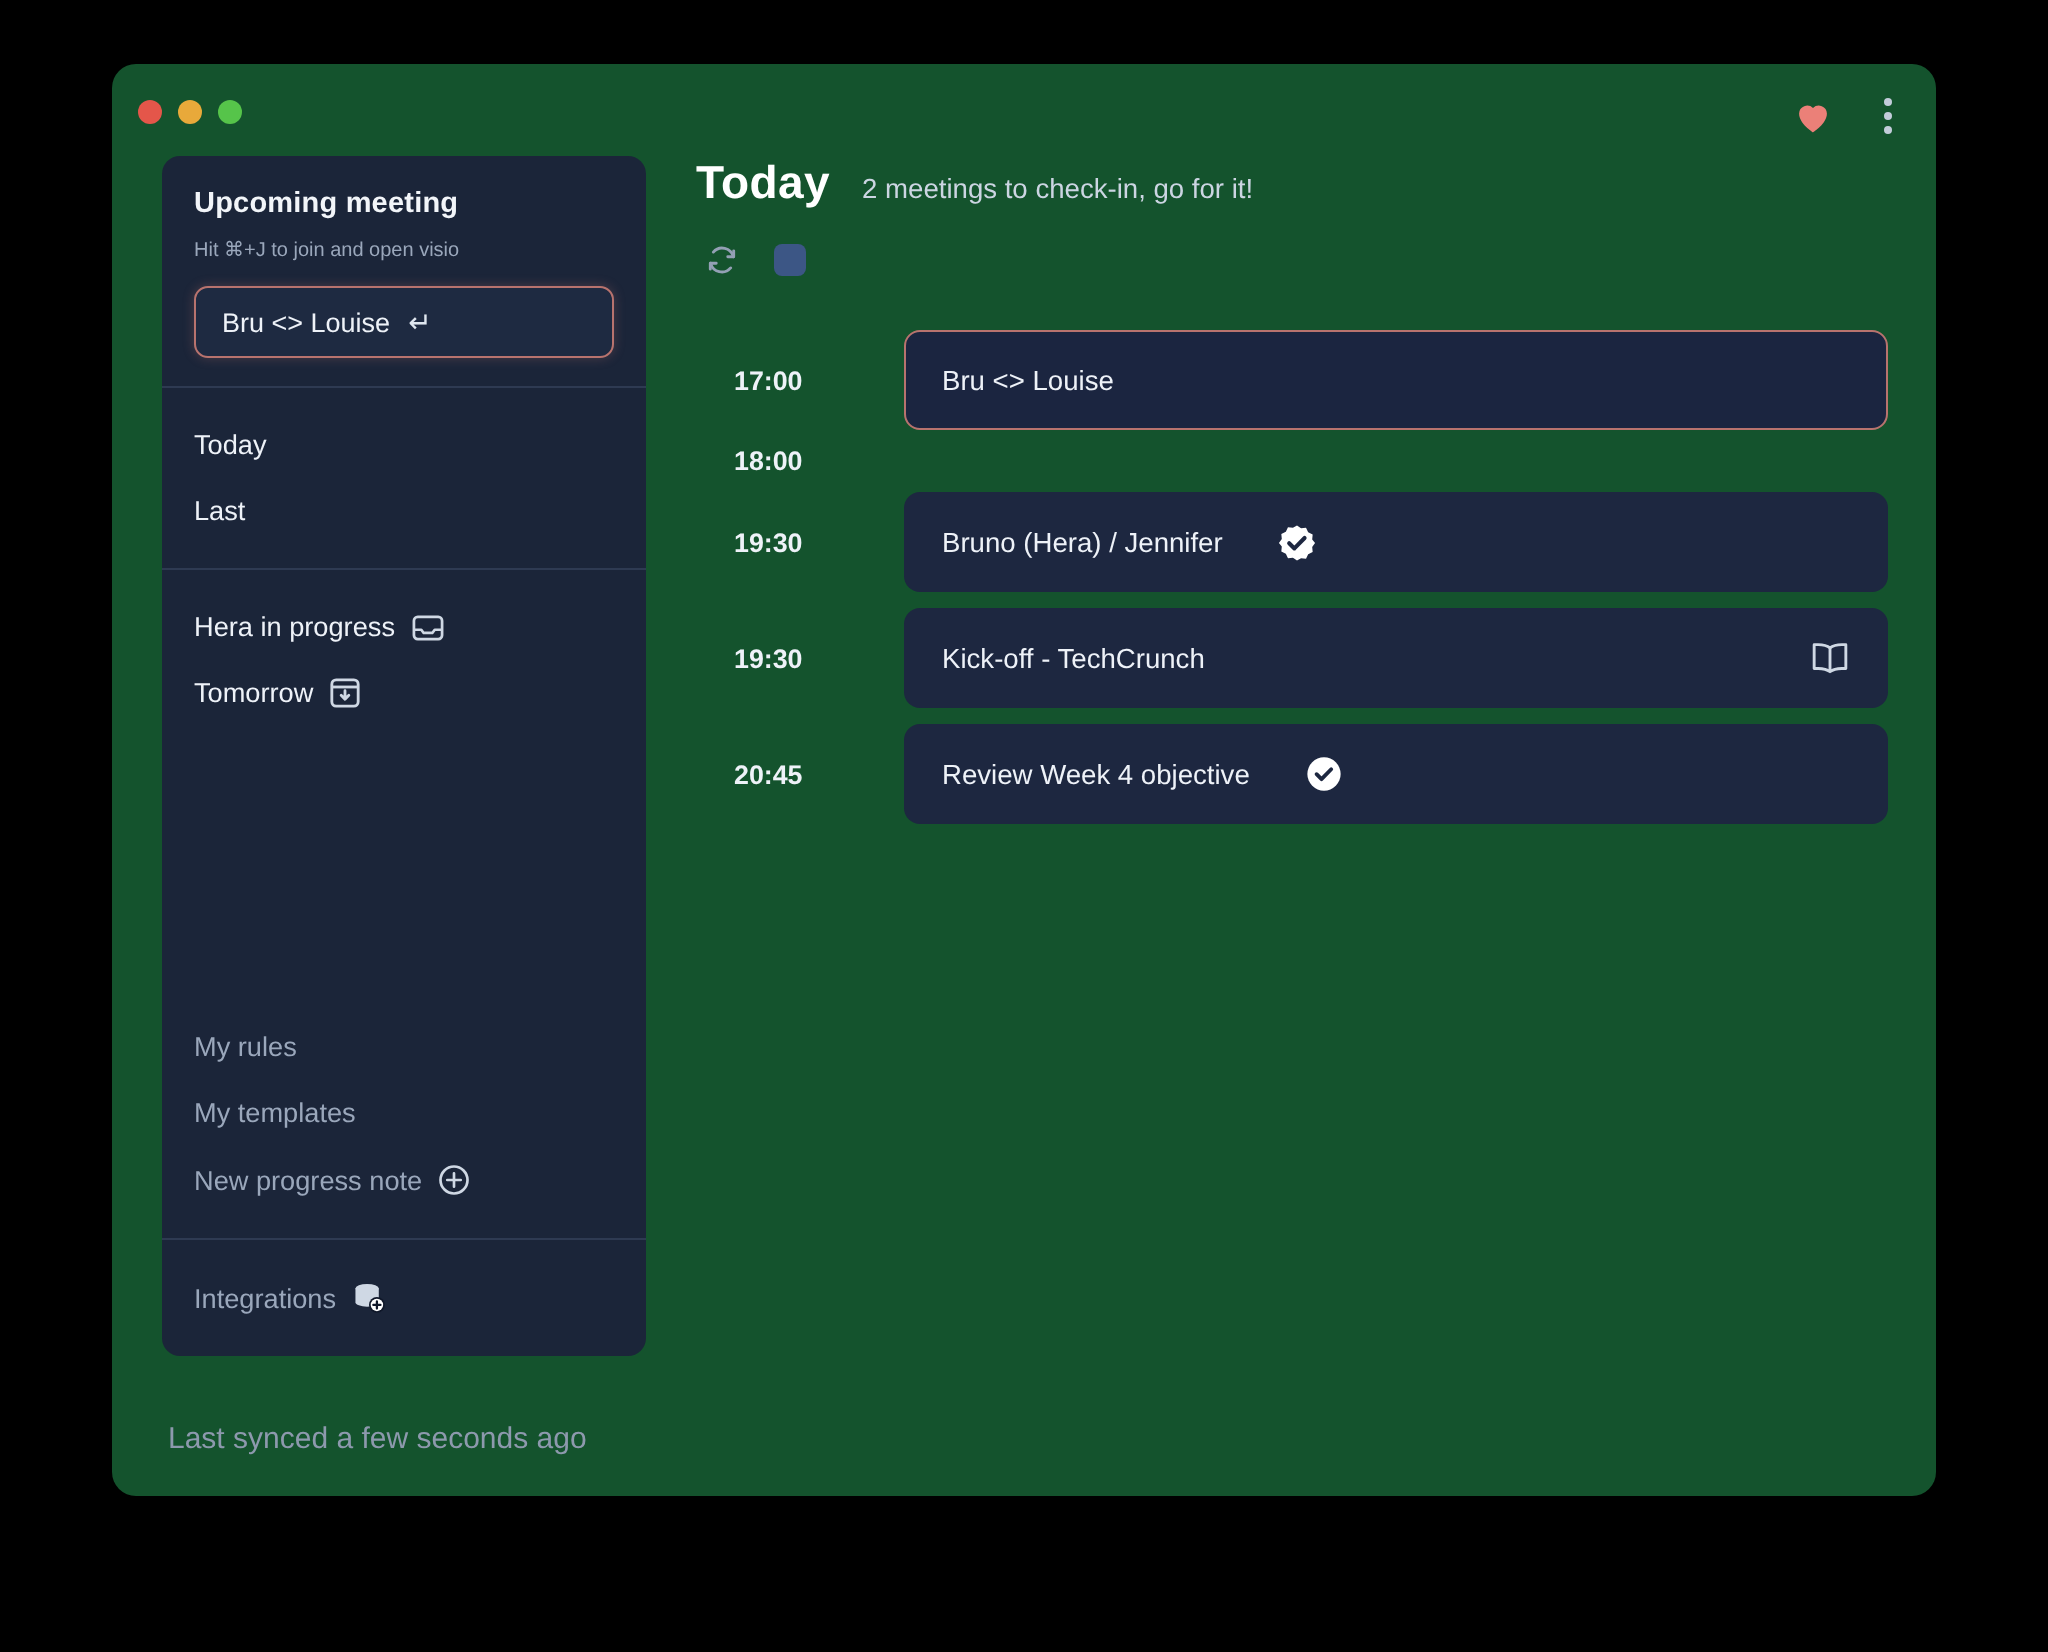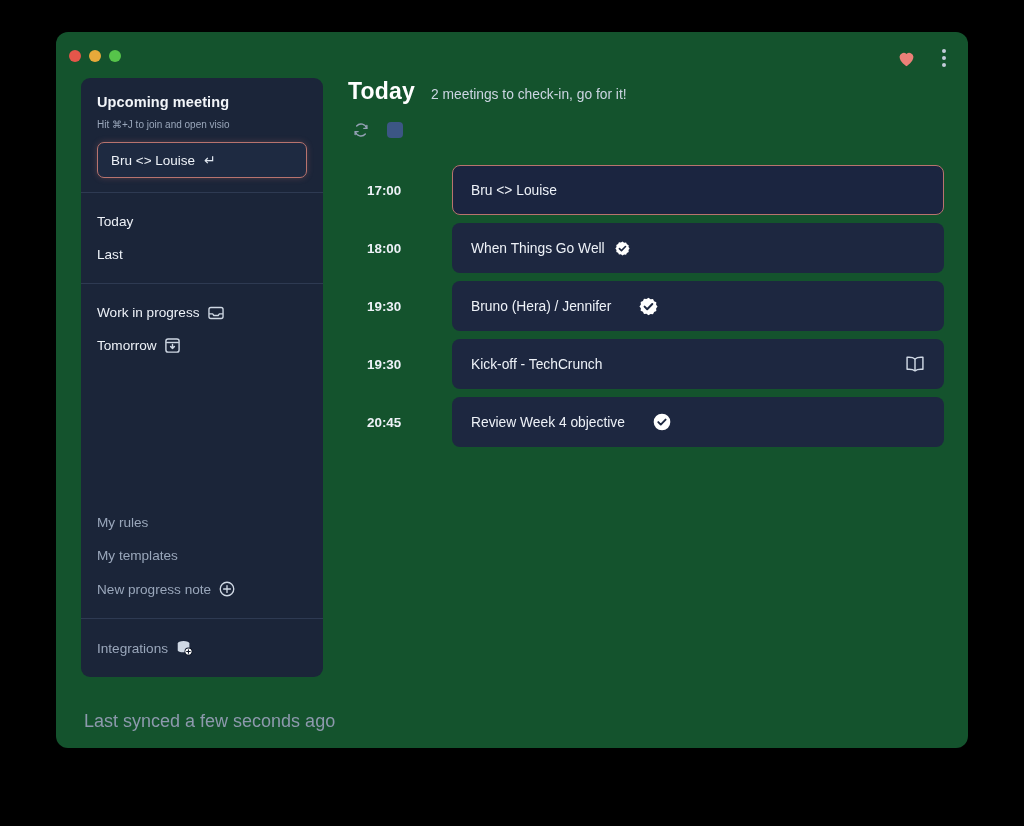--- a/index.html
+++ b/index.html
@@ -117,21 +117,21 @@
   }
   .nav-item.muted { color: #9aa7bb; }
   .nav-icon { display: inline-flex; line-height: 0; }
 
   .nav-spacer { height: 120px; }
 
   .sync-text {
     position: absolute;
     left: 28px;
     top: 679px;
-    font-size: 18px;
+    font-size: 15px;
     color: #8d99ad;
   }
 
   
   .main {
     position: absolute;
     left: 292px;
     top: 46px;
     right: 24px;
   }
@@ -248,21 +248,21 @@
       </div>
       <div class="nav-item">
         <span>Last</span>
       </div>
     </div>
 
     <div class="divider"></div>
 
     <div class="nav-group">
       <div class="nav-item">
-        <span>Work in progress</span>
+        <span>Hera in progress</span>
         <span class="nav-icon">
           <svg width="16" height="14" viewBox="0 0 20 17">
             <rect x="1.2" y="1.6" width="17.6" height="13.8" rx="2.4" fill="none" stroke="#cfd8e4" stroke-width="1.7"></rect>
             <path d="M1.4 9.6h4.4l1.5 2h5.4l1.5-2h4.4" fill="none" stroke="#cfd8e4" stroke-width="1.7" stroke-linejoin="round"></path>
           </svg>
         </span>
       </div>
       <div class="nav-item">
         <span>Tomorrow</span>
         <span class="nav-icon">
@@ -336,29 +336,20 @@
 
       <div class="meeting-row">
         <div class="meeting-time">17:00</div>
         <div class="meeting-card selected">
           <span class="meeting-name">Bru &lt;&gt; Louise</span>
         </div>
       </div>
 
       <div class="meeting-row">
         <div class="meeting-time">18:00</div>
-        <div class="meeting-card">
-          <span class="meeting-name">When Things Go Well</span>
-          <span class="badge-slot">
-            <svg width="15" height="15" viewBox="0 0 16 16">
-              <path d="M8 0.6l1.7 1.2 2.1-.2.9 1.9 1.9.9-.2 2.1L15.6 8l-1.2 1.7.2 2.1-1.9.9-.9 1.9-2.1-.2L8 15.4l-1.7-1.2-2.1.2-.9-1.9-1.9-.9.2-2.1L.4 8l1.2-1.7-.2-2.1 1.9-.9.9-1.9 2.1.2z" fill="#ffffff"></path>
-              <path d="M4.7 8.1l2.2 2.2 4.3-4.4" fill="none" stroke="#1d2740" stroke-width="1.7" stroke-linecap="round" stroke-linejoin="round"></path>
-            </svg>
-          </span>
-        </div>
       </div>
 
       <div class="meeting-row">
         <div class="meeting-time">19:30</div>
         <div class="meeting-card">
           <span class="meeting-name">Bruno (Hera) / Jennifer</span>
           <span class="badge-slot gap-wide">
             <svg width="19" height="19" viewBox="0 0 16 16">
               <path d="M8 0.6l1.7 1.2 2.1-.2.9 1.9 1.9.9-.2 2.1L15.6 8l-1.2 1.7.2 2.1-1.9.9-.9 1.9-2.1-.2L8 15.4l-1.7-1.2-2.1.2-.9-1.9-1.9-.9.2-2.1L.4 8l1.2-1.7-.2-2.1 1.9-.9.9-1.9 2.1.2z" fill="#ffffff"></path>
               <path d="M4.7 8.1l2.2 2.2 4.3-4.4" fill="none" stroke="#1d2740" stroke-width="1.7" stroke-linecap="round" stroke-linejoin="round"></path>

